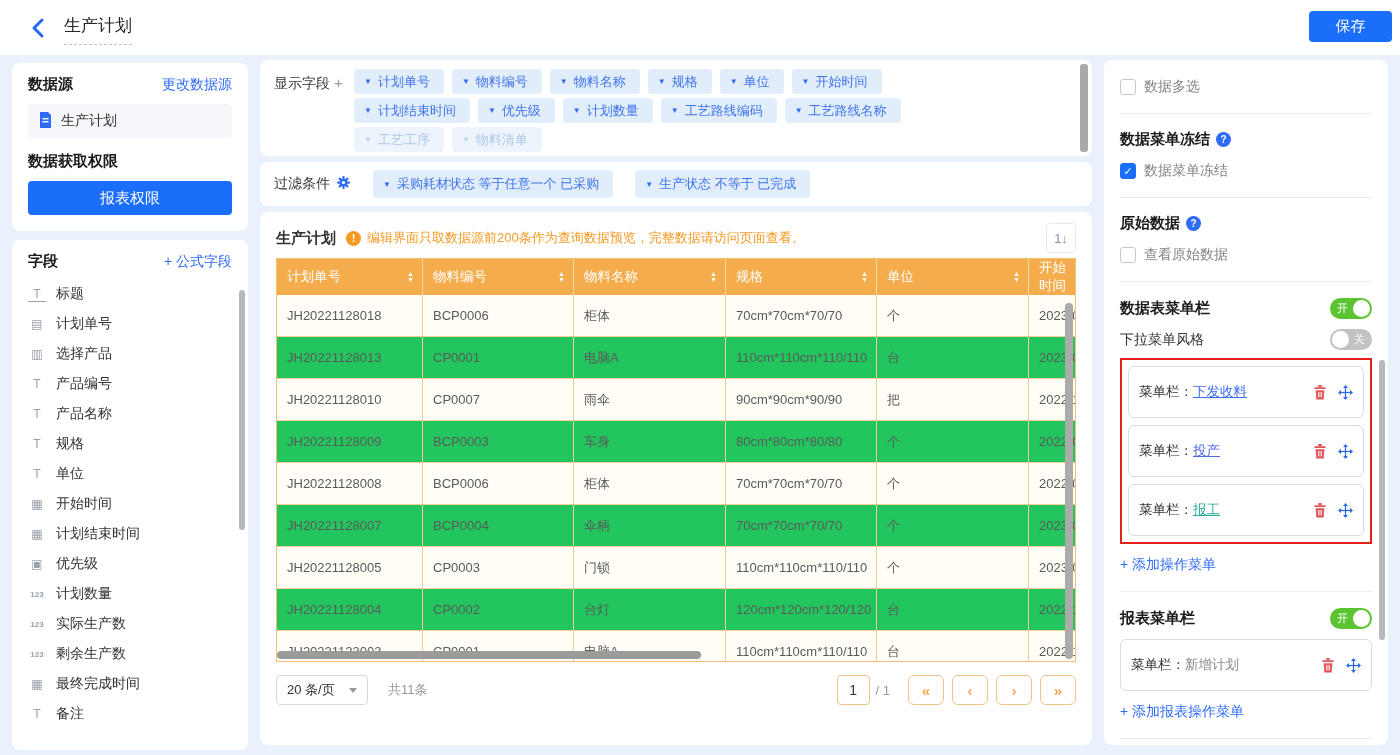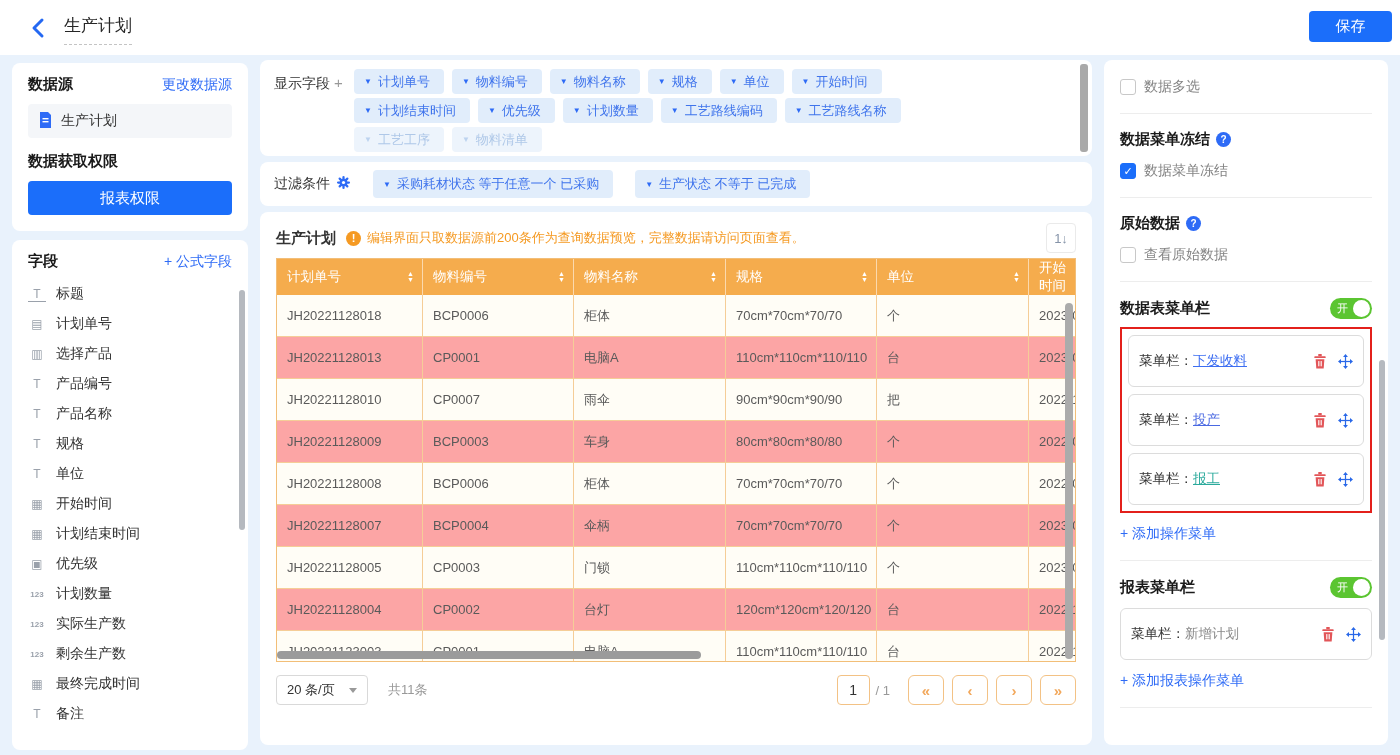--- a/index.html
+++ b/index.html
@@ -52,21 +52,21 @@
   .tblwrap { position:relative; margin-top:4px; height:404px; overflow:hidden; border:1px solid #F2BE78; }
   .thead { display:flex; height:36px; background:#F5AC4D; }
   .th { display:flex; align-items:center; padding-left:10px; color:#fff; font-size:13.5px; border-right:1px solid rgba(255,255,255,.55); overflow:hidden; cursor:pointer; }
   .th:last-child { border-right:none; }
   .sorters { margin-left:auto; margin-right:8px; display:flex; flex-direction:column; line-height:6px; }
   .sorters i { font-style:normal; font-size:7px; color:#FFF; }
   .tr { display:flex; height:42px; }
   .td { display:flex; align-items:center; padding-left:10px; font-size:13px; color:#5A5A5A; border-right:1px solid #F5CD97; border-bottom:1px solid #F5CD97; overflow:hidden; white-space:nowrap; }
   .td:last-child { border-right:none; }
   .tr.even { background:#FFFDF6; }
-  .tr.odd { background:#fca5a5; }
+  .tr.odd { background:#22c55e; }
   .c0{width:146px}.c1{width:151px}.c2{width:152px}.c3{width:151px}.c4{width:152px}.c5{flex:1;min-width:40px}
   .tv-thumb { position:absolute; right:2px; top:44px; width:8px; height:356px; background:#ABABAB; border-radius:4px; cursor:grab; }
   .th-thumb { position:absolute; left:0; bottom:2px; width:424px; height:8px; background:#9B9B9B; border-radius:4px; cursor:grab; }
   .pg-row { margin-top:13px; display:flex; align-items:center; }
   .psel { width:92px; height:30px; border:1px solid #D9D9D9; border-radius:4px; display:flex; align-items:center; justify-content:space-between; padding:0 10px; font-size:13px; color:#333; cursor:pointer; }
   .caret { width:0; height:0; border-left:4px solid transparent; border-right:4px solid transparent; border-top:5px solid #999; }
   .pg-total { margin-left:20px; font-size:13px; color:#999; }
   .pg-box { width:33px; height:30px; border:1px solid #F3C285; border-radius:4px; display:flex; align-items:center; justify-content:center; font-size:14px; color:#333; }
   .pg-of { margin:0 6px 0 6px; font-size:13px; color:#999; }
   .pg-btn { width:36px; height:30px; border:1px solid #F3C285; border-radius:6px; color:#F2A85C; font-size:15px; font-weight:700; display:flex; align-items:center; justify-content:center; cursor:pointer; }
@@ -469,20 +469,27 @@
 
   <div class="divider"></div>
 
   <div class="sec-row" style="justify-content:space-between;">
     <span class="sec-h">数据表菜单栏</span>
     <span class="toggle on">
         <span>开</span>
         <span class="knob"></span>
       </span>
   </div>
+  <div class="sub-row">
+    <span>下拉菜单风格</span>
+    <span class="toggle off">
+        <span class="knob"></span>
+        <span>关</span>
+      </span>
+  </div>
 
   <div class="red-box">
     <div class="menu-row">
       <span>菜单栏：</span>
       <span class="menu-link" style="color:#3D6EF2;">下发收料</span>
       <span class="mi">
         <span>
             <svg width="14" height="15" viewBox="0 0 16 17">
               <g fill="#E25558">
                 <rect x="6" y="0" width="4" height="2.4" rx="0.6"></rect>

